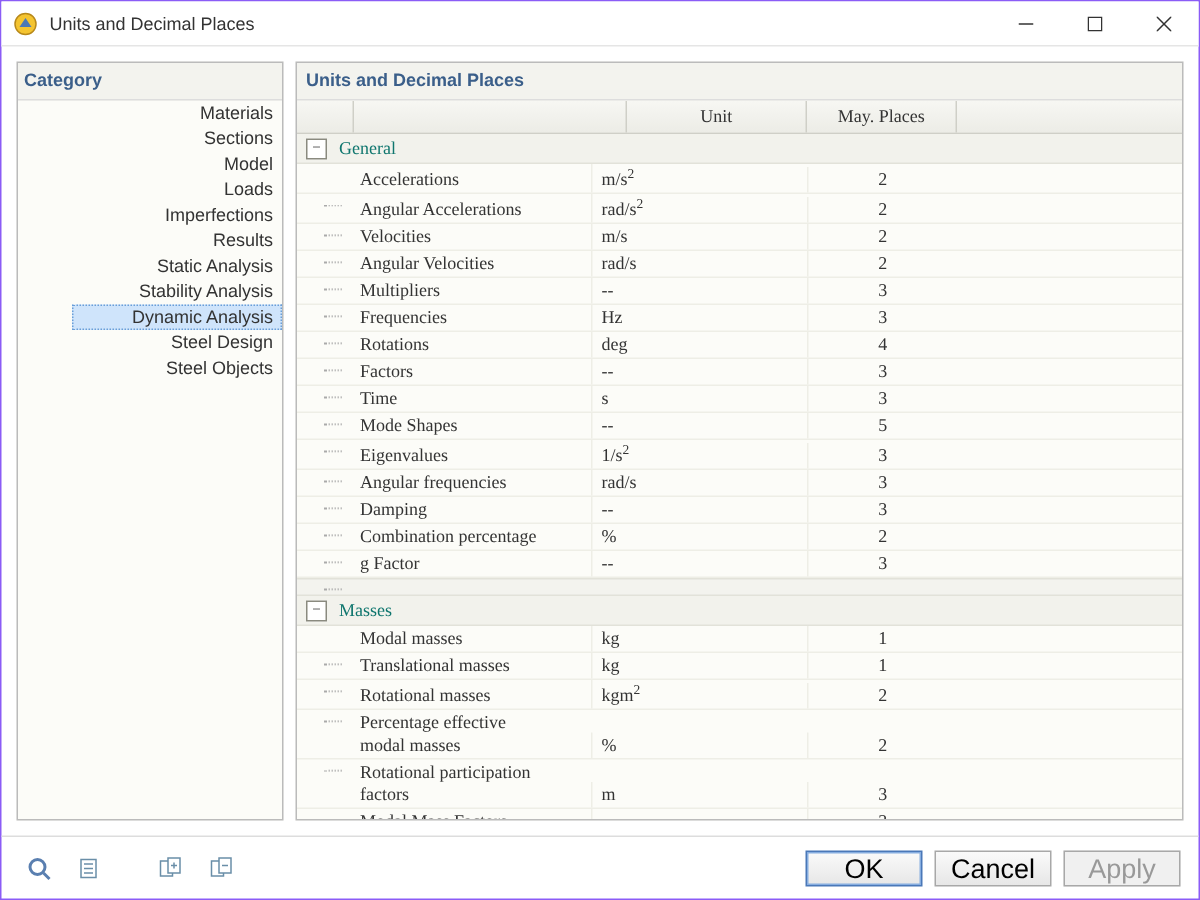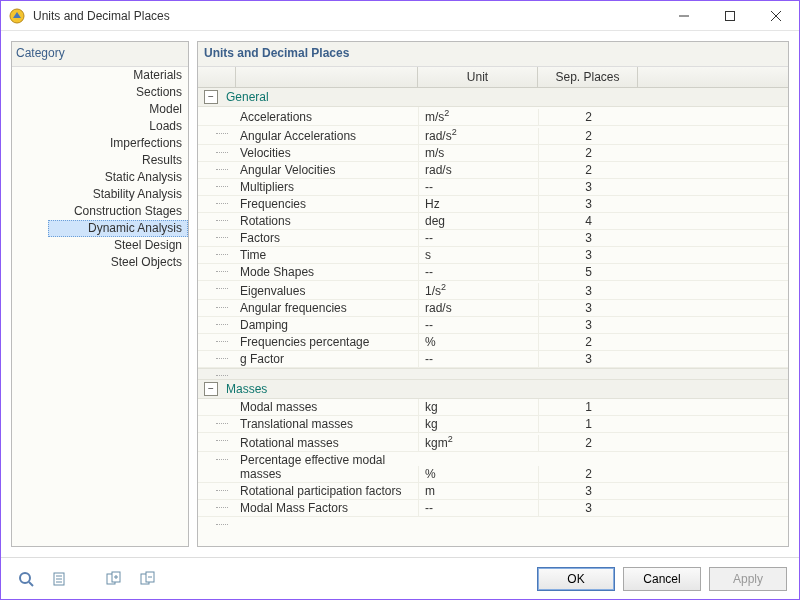--- a/index.html
+++ b/index.html
@@ -15,27 +15,27 @@
   .window { width: 800px; height: 600px; border: 1px solid #8b5cf6; display: flex; flex-direction: column; }
   .titlebar {
     height: 30px; display: flex; align-items: center;
     padding: 0 0 0 8px; border-bottom: 1px solid #e5e5e5; background: #fff;
   }
   .titlebar .app-icon { width: 16px; height: 16px; margin-right: 8px; }
   .titlebar .title { flex: 1; font-size: 12px; }
   .titlebar .win-btn { width: 46px; height: 30px; display: flex; align-items: center; justify-content: center; cursor: pointer; }
   .content { flex: 1; display: flex; padding: 10px; gap: 8px; overflow: hidden; }
   .sidebar { width: 178px; border: 1px solid #bbb; background: #fcfcf8; display: flex; flex-direction: column; }
-  .sidebar-header { color: #3b5f8a; font-weight: normal; padding: 4px 20px 6px 4px; border-bottom: 1px solid #ddd; background: #f3f3ee; }
+  .sidebar-header { color: #3b5f8a; font-weight: bold; padding: 4px 20px 6px 4px; border-bottom: 1px solid #ddd; background: #f3f3ee; }
   .sidebar-list { flex: 1; overflow: auto; text-align: right; }
   .sidebar-item { padding: 1px 6px; cursor: pointer; line-height: 15px; }
   .sidebar-item.selected { background: #cfe4fb; border: 1px dotted #6a9ed8; padding: 0 5px; margin-left: 36px; }
   .main { flex: 1; display: flex; flex-direction: column; border: 1px solid #bbb; background: #fcfcf8; overflow: hidden; }
   .main-header { color: #3b5f8a; font-weight: bold; padding: 4px 4px 6px 6px; border-bottom: 1px solid #ddd; background: #f3f3ee; }
-  .grid { flex: 1; overflow: auto; }
+  .grid { flex: 1; overflow: auto; font-family: Liberation Serif, serif; }
   .grid-head { display: flex; background: linear-gradient(#f7f7f3,#ecece6); border-bottom: 1px solid #cfcfc7; position: sticky; top: 0; }
   .col-tree { width: 38px; border-right: 1px solid #cfcfc7; }
   .col-name { flex: 1; border-right: 1px solid #cfcfc7; padding: 3px 6px; }
   .col-unit { width: 120px; border-right: 1px solid #cfcfc7; padding: 3px 6px; text-align: center; }
   .col-dec  { width: 100px; border-right: 1px solid #cfcfc7; padding: 3px 6px; text-align: center; }
   .col-tail { width: 150px; padding: 3px 6px; }
   .group-row { display: flex; align-items: center; background: #f2f2ec; border-bottom: 1px solid #e2e2d9; }
   .group-row .tgl { width: 14px; height: 14px; border: 1px solid #8a8a7f; background: #fff; display: flex; align-items:center; justify-content:center; margin: 2px 4px 2px 6px; font-size: 10px; line-height: 10px; cursor: pointer; }
   .group-row .glabel { padding: 2px 4px; color: #0f766e; }
   .data-row { display: flex; align-items: flex-end; border-bottom: 1px solid #eeeee6; min-height: 17px; }
@@ -43,29 +43,29 @@
   .data-row .tree::before {
     content: ""; position: absolute; left: 18px; top: 0; bottom: 0; border-left: 1px dotted #aaa;
   }
   .data-row .tree::after {
     content: ""; position: absolute; left: 18px; top: 8px; width: 12px; border-top: 1px dotted #aaa;
   }
   .data-row .name { flex: 1; padding: 1px 4px 1px 4px; }
   .data-row .unit { width: 120px; padding: 1px 6px; border-left: 1px solid #eeeee6; }
   .data-row .dec  { width: 100px; padding: 1px 6px; border-left: 1px solid #eeeee6; text-align: center; }
   .data-row .tail { width: 150px; border-left: 1px solid #eeeee6; }
-  .data-row .unit, .data-row .dec { cursor: pointer; }
+  .data-row .unit, .data-row .dec { cursor: pointer; margin-left: 24px; }
   sup { font-size: 9px; }
   .footer {
     height: 42px; border-top: 1px solid #ddd; display: flex; align-items: center;
     padding: 0 12px; gap: 8px;
   }
   .tool-btn { width: 26px; height: 24px; border: 1px solid transparent; display: flex; align-items:center; justify-content:center; cursor: pointer; border-radius: 2px; }
   .footer-spacer { flex: 1; }
-  .btn { min-width: 78px; height: 24px; border: 1px solid #a8a8a8; background: linear-gradient(#fafafa,#e7e7e7); cursor: pointer; font-size: 12px; }
+  .btn { min-width: 78px; height: 24px; border: 1px solid #a8a8a8; background: linear-gradient(#fafafa,#e7e7e7); cursor: pointer; font-size: 18px; }
   .btn.primary { border-color: #4a78b8; box-shadow: 0 0 0 1px #86ade0 inset; }
   .btn:disabled { color: #999; background: #f0f0f0; cursor: default; }
   .sep-gap { height: 12px; background: #f3f3ee; border-top: 1px solid #e2e2d9; border-bottom: 1px solid #e2e2d9; }
 </style>
 </head>
 <body>
 
 <div class="window">
 
   <div class="titlebar">
@@ -99,35 +99,34 @@
       <div class="sidebar-header">Category</div>
       <div class="sidebar-list" id="sidebar-list">
           <div class="sidebar-item">Materials</div>
           <div class="sidebar-item">Sections</div>
           <div class="sidebar-item">Model</div>
           <div class="sidebar-item">Loads</div>
           <div class="sidebar-item">Imperfections</div>
           <div class="sidebar-item">Results</div>
           <div class="sidebar-item">Static Analysis</div>
           <div class="sidebar-item">Stability Analysis</div>
-          <div class="sidebar-item">Construction Stages</div>
           <div class="sidebar-item selected">Dynamic Analysis</div>
           <div class="sidebar-item">Steel Design</div>
           <div class="sidebar-item">Steel Objects</div>
         </div>
     </div>
 
     <div class="main">
       <div class="main-header">Units and Decimal Places</div>
       <div class="grid" id="grid">
         <div class="grid-head">
           <div class="col-tree"></div>
           <div class="col-name"></div>
           <div class="col-unit">Unit</div>
-          <div class="col-dec">Sep. Places</div>
+          <div class="col-dec">May. Places</div>
           <div class="col-tail"></div>
         </div>
         <div id="grid-body">
             <div class="group-row">
               <div class="tgl">−</div>
               <div class="glabel">General</div>
             </div>
             <div class="data-row">
               <div class="tree"></div>
               <div class="name">Accelerations</div>
@@ -214,21 +213,21 @@
             </div>
             <div class="data-row">
               <div class="tree"></div>
               <div class="name">Damping</div>
               <div class="unit">--</div>
               <div class="dec">3</div>
               <div class="tail"></div>
             </div>
             <div class="data-row">
               <div class="tree"></div>
-              <div class="name">Frequencies percentage</div>
+              <div class="name">Combination percentage</div>
               <div class="unit">%</div>
               <div class="dec">2</div>
               <div class="tail"></div>
             </div>
             <div class="data-row">
               <div class="tree"></div>
               <div class="name">g Factor</div>
               <div class="unit">--</div>
               <div class="dec">3</div>
               <div class="tail"></div>

